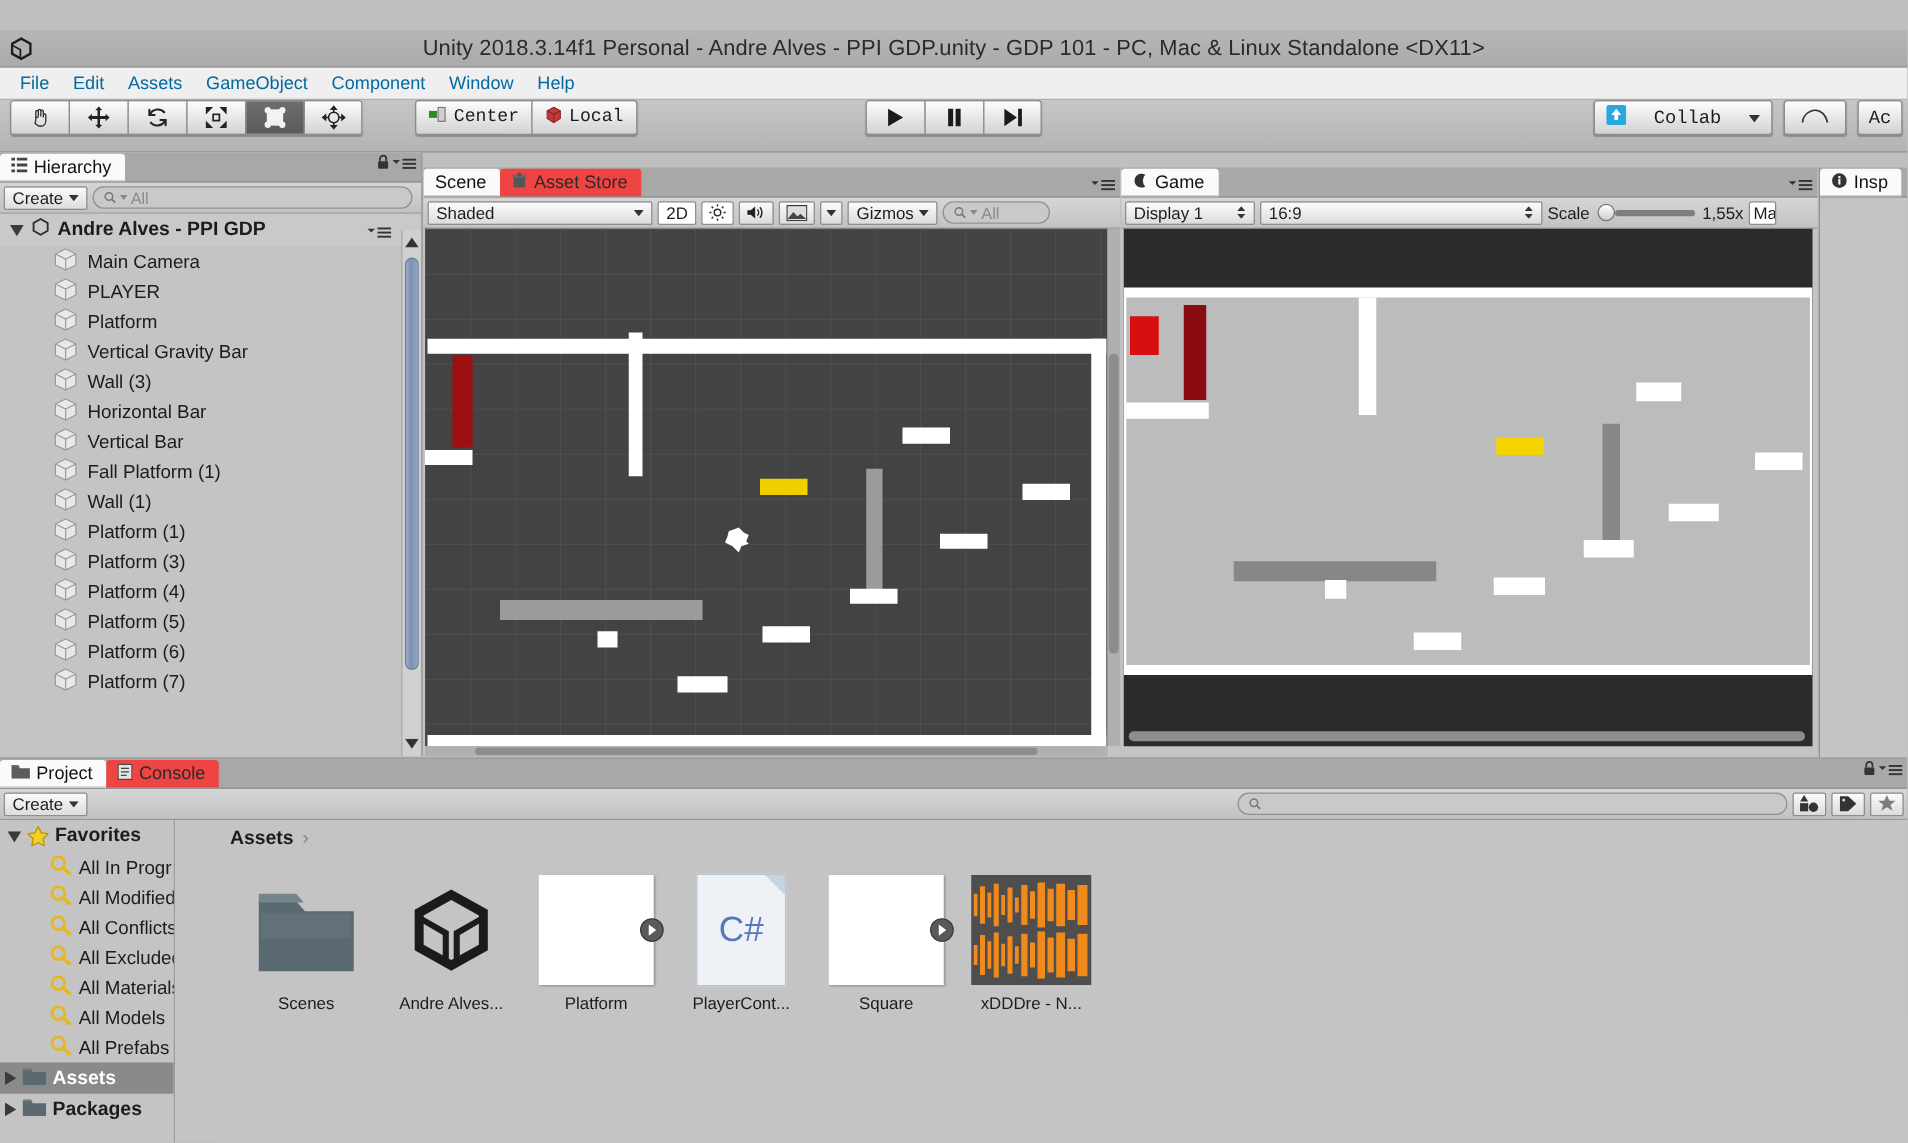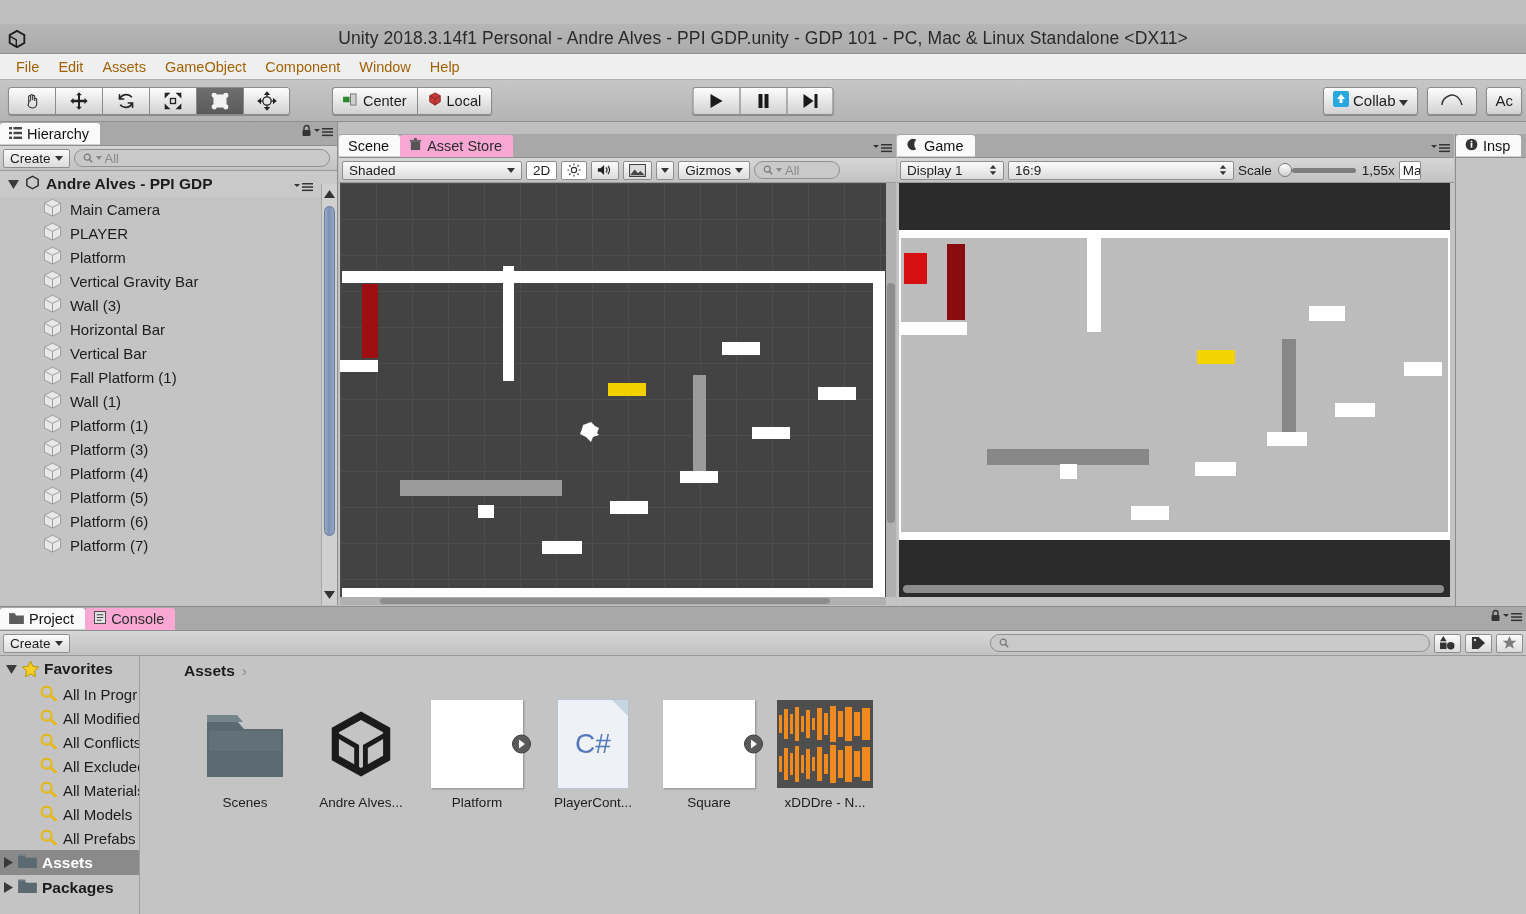--- a/index.html
+++ b/index.html
@@ -22,27 +22,27 @@
   .title-text{
     position:absolute;left:0;right:0;text-align:center;
     font-size:17.5px;color:#2a2a2a;letter-spacing:.1px;
   }
 
   
   .menubar{
     height:26px;background:#efefef;border-bottom:1px solid #b0b0b0;
     display:flex;align-items:center;padding-left:8px;gap:3px;
   }
-  .menu-item{font-size:14.5px;padding:3px 8px;color:#a16207;border-radius:2px;cursor:default;}
+  .menu-item{font-size:14.5px;padding:3px 8px;color:#0369a1;border-radius:2px;cursor:default;}
 
   
   .toolbar{
     height:42px;background:linear-gradient(#c6c6c6,#b4b4b4);
-    border-bottom:1px solid #8e8e8e;display:flex;align-items:center;
-    padding:0 8px;position:relative;
+    border-bottom:1px solid #8e8e8e;display:flex;align-items:flex-start;
+    padding:0 8px;position:relative;font-family:Liberation Mono, monospace;
   }
   .btn-group{display:flex;box-shadow:0 1px 1px rgba(0,0,0,.25);border-radius:3px;overflow:hidden;}
   .tbtn{
     width:47px;height:28px;background:linear-gradient(#fdfdfd,#d2d2d2);
     border:1px solid #8b8b8b;border-right-width:0;
     display:flex;align-items:center;justify-content:center;cursor:pointer;
   }
   .tbtn:first-child{border-radius:3px 0 0 3px;}
   .tbtn:last-child{border-right-width:1px;border-radius:0 3px 3px 0;}
   .tbtn.active{background:linear-gradient(#6e6e6e,#5a5a5a);}
@@ -58,34 +58,34 @@
 
   .play-group{position:absolute;left:50%;transform:translateX(-50%);display:flex;
     box-shadow:0 1px 1px rgba(0,0,0,.25);border-radius:3px;}
   .playbtn{width:47px;height:28px;background:linear-gradient(#fdfdfd,#d2d2d2);
     border:1px solid #8b8b8b;border-right-width:0;display:flex;align-items:center;justify-content:center;cursor:pointer;}
   .playbtn:first-child{border-radius:3px 0 0 3px;}
   .playbtn:last-child{border-right-width:1px;border-radius:0 3px 3px 0;}
 
   .tb-right{position:absolute;right:0;display:flex;align-items:center;gap:9px;padding-right:4px;}
   .collab{height:28px;padding:0 9px;background:linear-gradient(#fdfdfd,#d2d2d2);border:1px solid #8b8b8b;
-    border-radius:3px;display:flex;align-items:center;gap:4px;font-size:15px;cursor:pointer;
+    border-radius:3px;display:flex;align-items:center;gap:22px;font-size:15px;cursor:pointer;
     box-shadow:0 1px 1px rgba(0,0,0,.25);}
   .cloudbtn{width:50px;height:28px;background:linear-gradient(#fdfdfd,#d2d2d2);border:1px solid #8b8b8b;
     border-radius:3px;display:flex;align-items:center;justify-content:center;cursor:pointer;
     box-shadow:0 1px 1px rgba(0,0,0,.25);}
   .accbtn{height:28px;padding:0 8px;background:linear-gradient(#fdfdfd,#d2d2d2);border:1px solid #8b8b8b;
     border-radius:3px;display:flex;align-items:center;font-size:15px;cursor:pointer;overflow:hidden;
     box-shadow:0 1px 1px rgba(0,0,0,.25);}
 
   
   .tabrow{height:24px;background:#a8a8a8;display:flex;align-items:flex-end;position:relative;
           border-bottom:1px solid #8f8f8f;}
   .tab{height:22px;padding:0 11px 0 9px;display:flex;align-items:center;gap:5px;font-size:14.5px;
-       background:#f9a8d4;color:#2b2b2b;cursor:pointer;border-radius:3px 3px 0 0;}
+       background:#ef4444;color:#2b2b2b;cursor:pointer;border-radius:3px 3px 0 0;}
   .tab.sel{background:#fafafa;color:#111;box-shadow:0 -1px 0 #cfcfcf inset;}
   .tab-menu{position:absolute;right:4px;bottom:4px;display:flex;align-items:center;gap:2px;cursor:pointer;}
   .panel-toolbar{height:25px;background:linear-gradient(#d6d6d6,#c2c2c2);border-bottom:1px solid #9a9a9a;
                  display:flex;align-items:center;padding:0 3px;gap:4px;}
 
   .mini-btn{height:19px;background:linear-gradient(#fbfbfb,#dcdcdc);border:1px solid #8e8e8e;
             border-radius:2px;display:flex;align-items:center;padding:0 6px;font-size:13.5px;cursor:pointer;gap:4px;}
   .searchfield{height:18px;background:#c9c9c9;border:1px solid #919191;border-radius:9px;
                display:flex;align-items:center;padding:0 8px;gap:3px;font-size:13px;color:#8a8a8a;cursor:text;}
 

